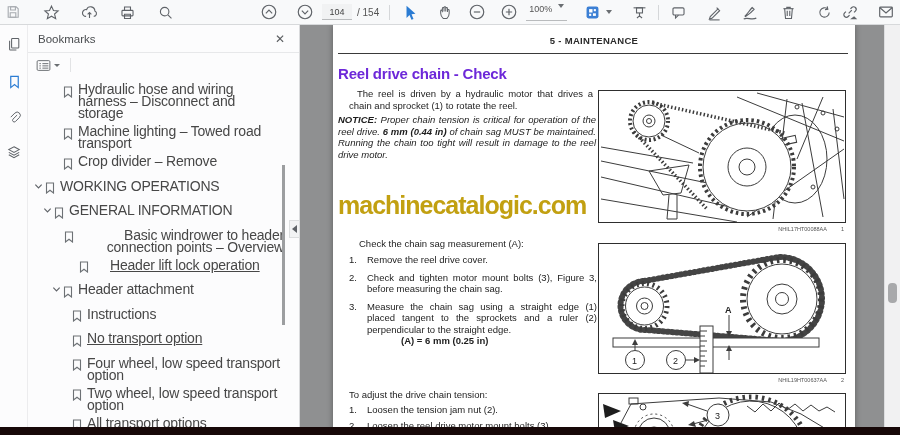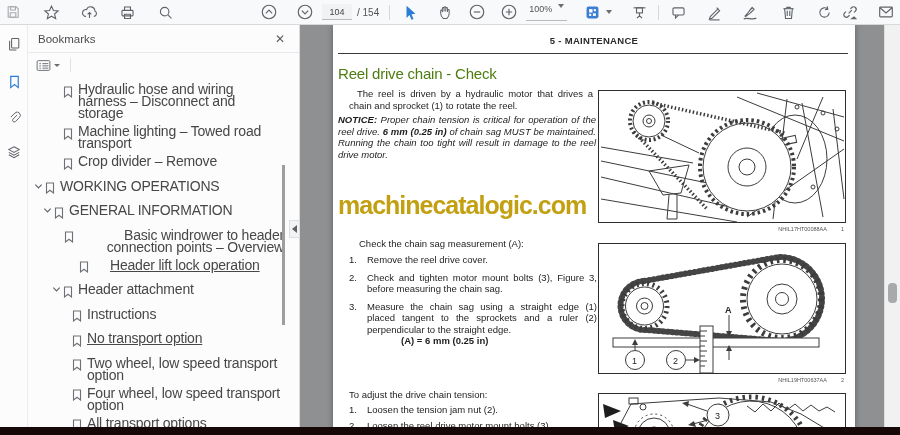--- a/index.html
+++ b/index.html
@@ -43,21 +43,21 @@
   .collapse { position:absolute; left:289px; top:220px; width:11px; height:18px; background:#f2f3f4; border:1px solid #dcdedf; display:flex; align-items:center; justify-content:center; z-index:25; }
   .collapse .tri { width:0; height:0; border-top:4px solid transparent; border-bottom:4px solid transparent; border-right:5px solid #5f6368; }
 
   
   .docarea { position:absolute; left:300px; top:25px; width:584px; height:410px; background:#8f9091; overflow:hidden; }
   .hscroll-thumb { position:absolute; left:118px; top:0; width:52px; height:4px; background:#9e9fa0; }
   .page { position:absolute; left:33px; top:0; width:522px; height:410px; background:#ffffff; box-shadow:0 0 6px rgba(0,0,0,0.35); }
 
   .doc-header { position:absolute; top:10px; left:0; width:100%; text-align:center; font-size:9.5px; font-weight:bold; color:#2a2a2a; letter-spacing:0.3px; }
   .rule { position:absolute; top:28px; left:5px; right:7px; border-top:1.2px solid #3a3a3a; }
-  .doc-title { position:absolute; top:40px; left:5px; font-size:15px; font-weight:normal; color:#4d7c0f; letter-spacing:-0.2px; }
+  .doc-title { position:absolute; top:40px; left:5px; font-size:15px; font-weight:bold; color:#6d28d9; letter-spacing:-0.2px; }
   .body-txt { font-size:9.5px; line-height:11.5px; color:#1d1d1d; text-align:justify; }
   .para1 { position:absolute; top:63px; left:16px; width:244px; text-indent:8px; }
   .notice { position:absolute; top:89px; left:5px; width:258px; font-style:italic; }
   .notice b { font-weight:bold; }
   .watermark { position:absolute; top:166px; left:5px; font-size:25px; font-weight:bold; letter-spacing:-1px; color:#c2a011; white-space:nowrap; }
   .check-intro { position:absolute; top:213px; left:26px; width:246px; }
   .steps { position:absolute; top:229px; left:16px; width:248px; }
   .step { display:flex; margin-bottom:6px; }
   .step .n { flex:0 0 18px; font-size:9.5px; color:#1d1d1d; }
   .step .t { flex:1; }
@@ -411,32 +411,32 @@
       </div>
       <div class="bm-row noexp" style="padding-left: 29px;">
         <span class="chev">
           
         </span>
         <span class="bm-ico">
           <svg width="10" height="12" viewBox="0 0 10 12">
             <path d="M1.5 1h7v10L5 8.3 1.5 11z" fill="none" stroke="#6d7175" stroke-width="1.1"></path>
           </svg>
         </span>
+        <span class="bm-label">Four wheel, low speed transport option</span>
+      </div>
+      <div class="bm-row noexp" style="padding-left: 29px;">
+        <span class="chev">
+          
+        </span>
+        <span class="bm-ico">
+          <svg width="10" height="12" viewBox="0 0 10 12">
+            <path d="M1.5 1h7v10L5 8.3 1.5 11z" fill="none" stroke="#6d7175" stroke-width="1.1"></path>
+          </svg>
+        </span>
         <span class="bm-label">Two wheel, low speed transport option</span>
-      </div>
-      <div class="bm-row noexp" style="padding-left: 29px;">
-        <span class="chev">
-          
-        </span>
-        <span class="bm-ico">
-          <svg width="10" height="12" viewBox="0 0 10 12">
-            <path d="M1.5 1h7v10L5 8.3 1.5 11z" fill="none" stroke="#6d7175" stroke-width="1.1"></path>
-          </svg>
-        </span>
-        <span class="bm-label">Four wheel, low speed transport option</span>
       </div>
       <div class="bm-row noexp" style="padding-left: 29px;">
         <span class="chev">
           
         </span>
         <span class="bm-ico">
           <svg width="10" height="12" viewBox="0 0 10 12">
             <path d="M1.5 1h7v10L5 8.3 1.5 11z" fill="none" stroke="#6d7175" stroke-width="1.1"></path>
           </svg>
         </span>
@@ -464,21 +464,21 @@
 <div class="docarea">
   <div class="hscroll-thumb"></div>
 
   <div class="page">
     <div class="doc-header">5 - MAINTENANCE</div>
     <div class="rule"></div>
     <div class="doc-title">Reel drive chain - Check</div>
 
     <div class="body-txt para1">The reel is driven by a hydraulic motor that drives a chain and sprocket (1) to rotate the reel.</div>
 
-    <div class="body-txt notice"><b>NOTICE:</b><span> Proper chain tension is critical for operation of the reel drive. </span><b>6 mm (0.25 in)</b><span> of chain sag MUST be maintained. Running the chain too tight will result in damage to the reel drive motor.</span></div>
+    <div class="body-txt notice"><b>NOTICE:</b><span> Proper chain tension is critical for operation of the reel drive. </span><b>6 mm (0.44 in)</b><span> of chain sag MUST be maintained. Running the chain too tight will result in damage to the reel drive motor.</span></div>
 
     <div class="watermark">machinecatalogic.com</div>
 
     <div class="body-txt check-intro">Check the chain sag measurement (A):</div>
 
     <div class="steps">
       <div class="step">
           <span class="n">1.</span>
           <span class="t body-txt">Remove the reel drive cover.</span>
         </div>

